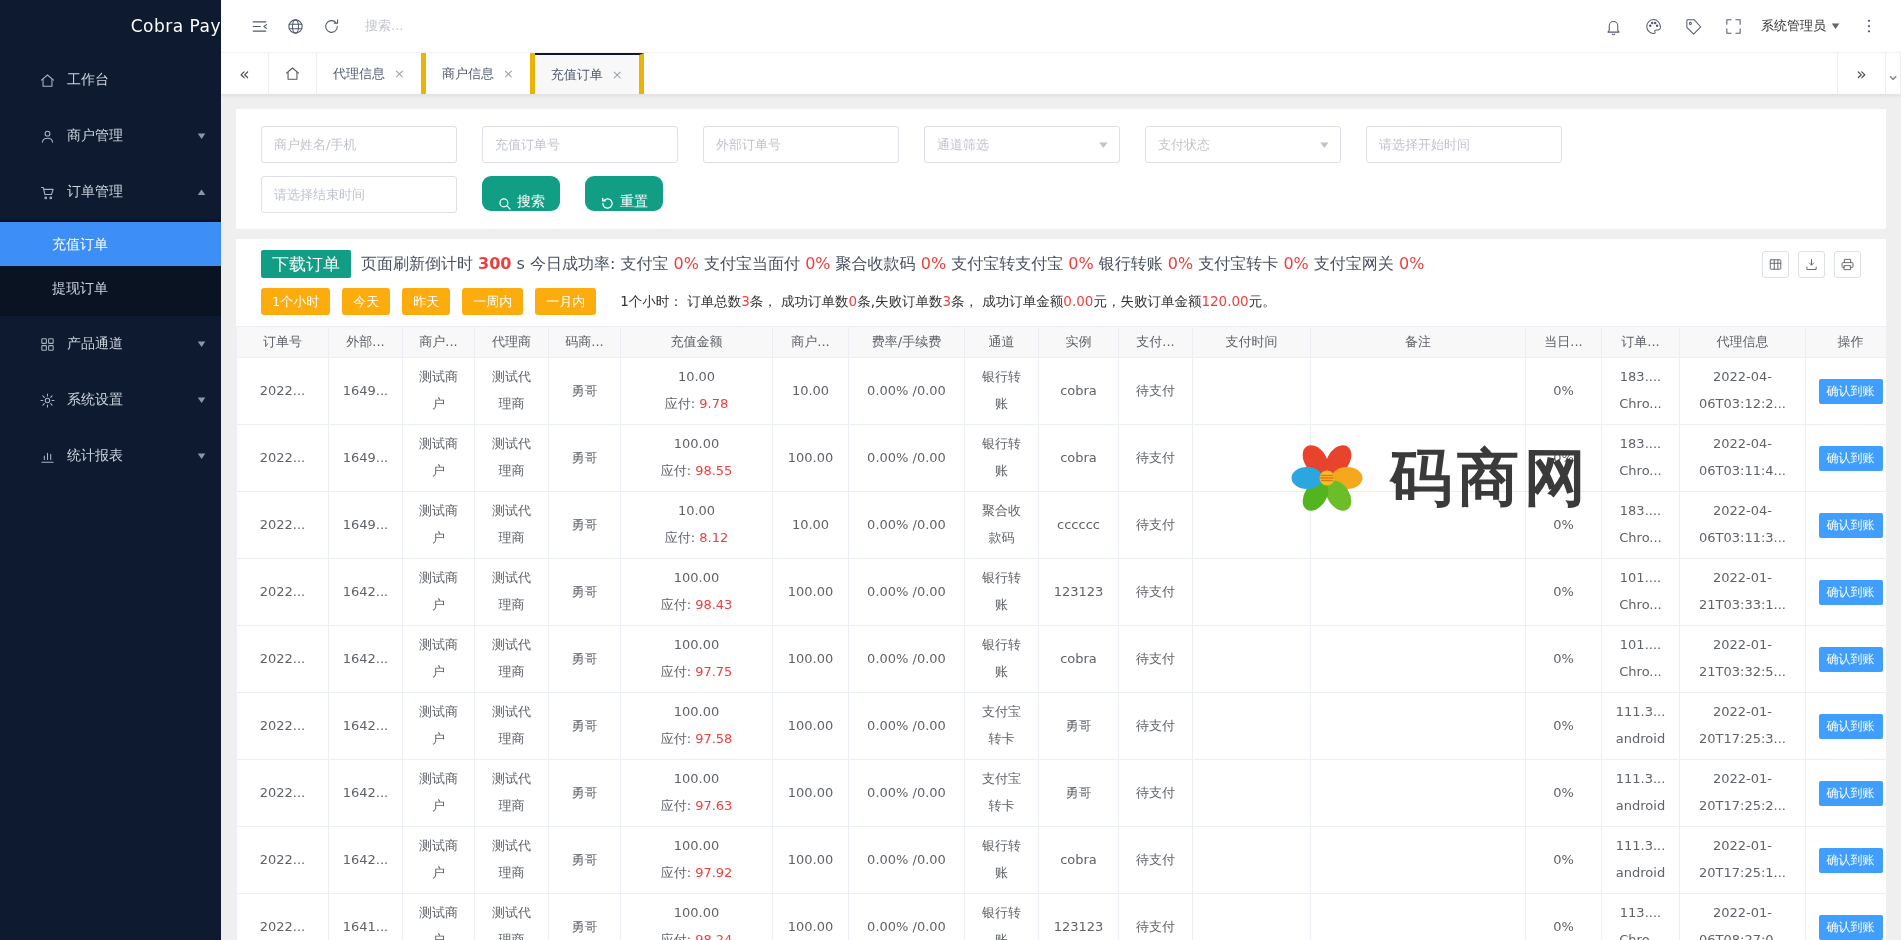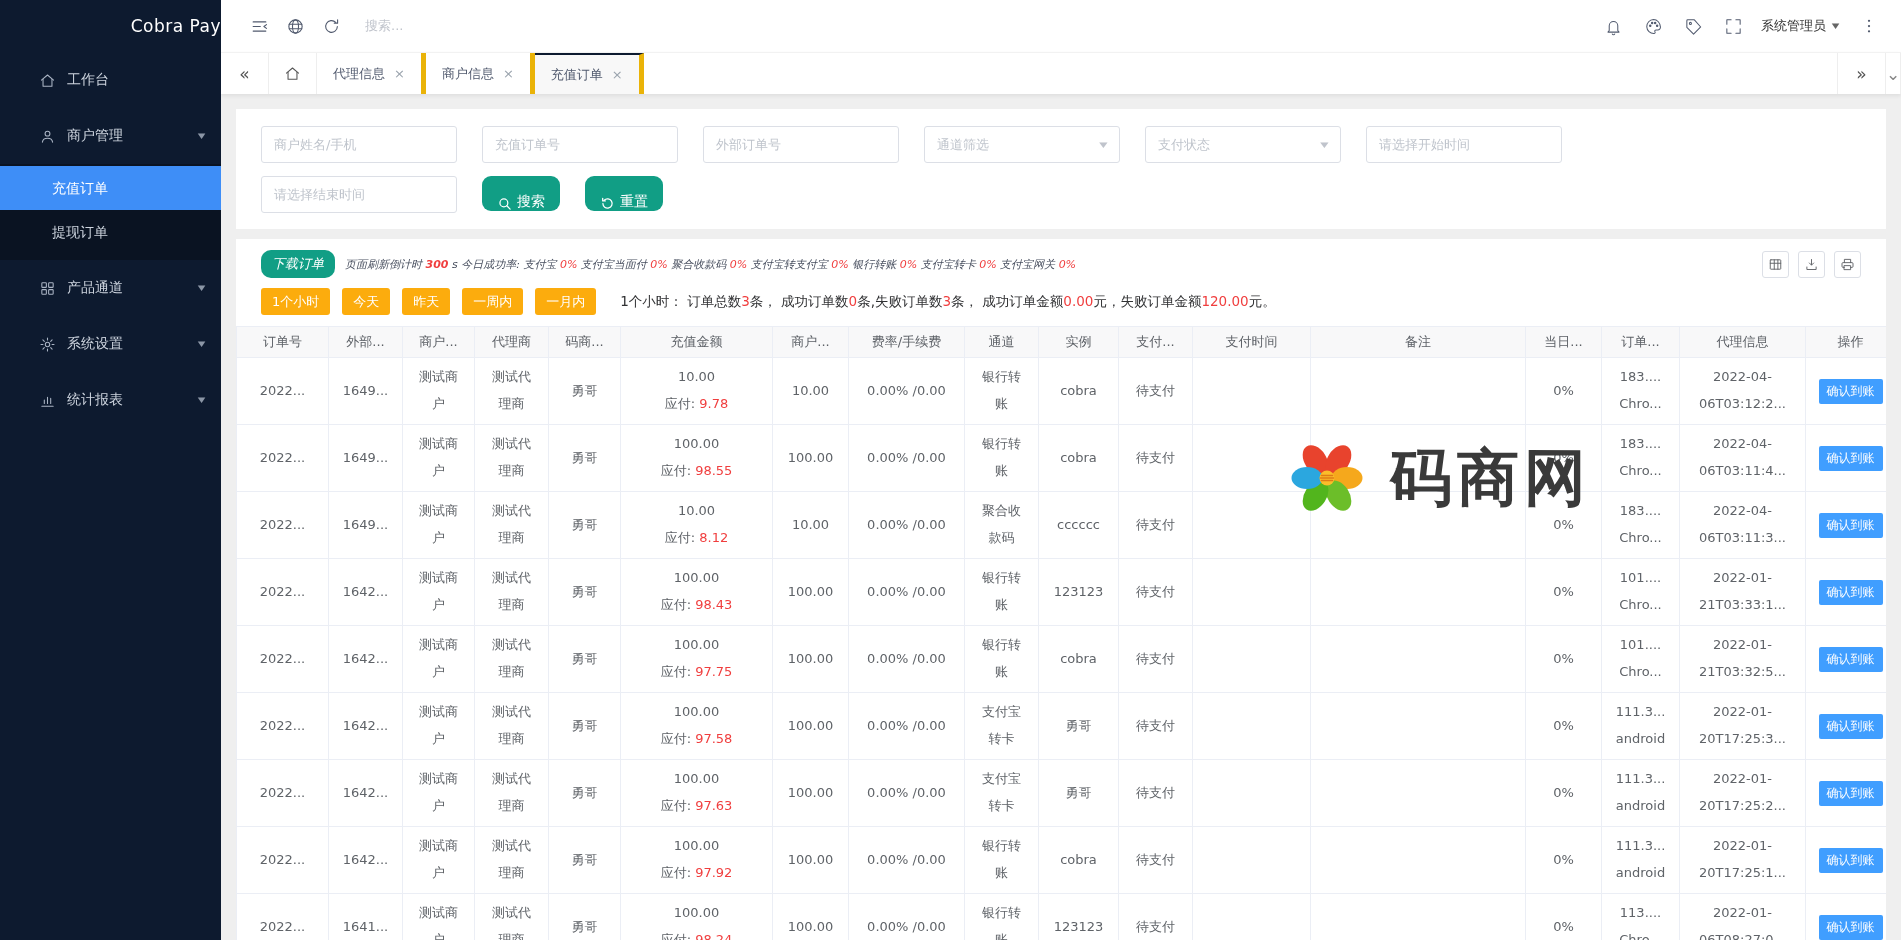--- a/index.html
+++ b/index.html
@@ -52,23 +52,23 @@
   .f-input::placeholder { color:#bfc4cc; }
   .f-select { width:196px; height:37px; border:1px solid #dcdfe6; border-radius:3px; padding:0 12px;
     font-size:13px; color:#bfc4cc; background:#fff; display:flex; align-items:center; cursor:pointer; }
   .f-select .arrow { margin-left:auto; color:#c0c4cc; font-size:9px; transform:scale(1.2,.8); }
   .btn-teal { height:35px; padding:0 15px; background:#119E85; color:#fff; border:none; border-radius:9px;
     font-size:14px; display:inline-flex; align-items:flex-end; gap:5px; cursor:pointer;
     font-family:"DejaVu Sans","Liberation Sans",sans-serif; }
 
   .stats-card { margin-top:10px; padding-top:11px; }
   .stats-line1 { display:flex; align-items:center; gap:10px; padding:0 25px; }
-  .btn-download { height:28px; padding:0 11px; background:#119E85; color:#fff; border:none; border-radius:10px;
-    font-size:13px; cursor:pointer; font-family:"DejaVu Sans","Liberation Sans",sans-serif;font-style:italic; }
-  .rate-text { font-size:11px; color:#495060; white-space:nowrap;font-style:italic; }
+  .btn-download { height:28px; padding:0 11px; background:#119E85; color:#fff; border:none; border-radius:2px;
+    font-size:17px; cursor:pointer; font-family:"DejaVu Sans","Liberation Sans",sans-serif; }
+  .rate-text { font-size:16px; color:#495060; white-space:nowrap; }
   .red { color:#F03E3E; }
   .bold { font-weight:bold; }
   .tools { margin-left:auto; display:flex; gap:9px; }
   .tool-btn { width:27px; height:27px; border:1px solid #dcdfe6; border-radius:3px; background:#fff;
     display:flex; align-items:center; justify-content:center; color:#606266; cursor:pointer; }
   .stats-line2 { display:flex; align-items:center; gap:24px; margin-top:10px; padding:0 25px; }
   .btn-orange { height:27px; padding:0 11px; background:#FCAC0D; color:#fff; border:none; border-radius:3px;
     font-size:13px; cursor:pointer; white-space:nowrap; font-family:"DejaVu Sans","Liberation Sans",sans-serif; }
   .summary { font-size:13.5px; color:#303133; white-space:nowrap; }
 
@@ -105,20 +105,31 @@
       </div>
       <div class="menu-item">
         <span class="micon">
           <svg width="17" height="17" viewBox="0 0 24 24" fill="none" stroke="currentColor" stroke-width="1.5" stroke-linecap="round" stroke-linejoin="round">
             <circle cx="12" cy="8" r="3.4"></circle>
             <path d="M4.8 20c.5-3.8 3.9-5.4 7.2-5.4s6.7 1.6 7.2 5.4"></path>
           </svg>
         </span>
         <span>商户管理</span>
         <span class="chev">▼</span>
+      </div>
+      <div class="menu-item">
+        <span class="micon">
+          <svg width="17" height="17" viewBox="0 0 24 24" fill="none" stroke="currentColor" stroke-width="1.5" stroke-linecap="round" stroke-linejoin="round">
+            <circle cx="9.5" cy="19.6" r="1.2"></circle>
+            <circle cx="16.6" cy="19.6" r="1.2"></circle>
+            <path d="M3.5 5h2.6l2.1 9.8h9.4l2.4-7.2H7"></path>
+          </svg>
+        </span>
+        <span>订单管理</span>
+        <span class="chev">▲</span>
       </div>
       <div class="submenu">
         <div class="submenu-item active">充值订单</div>
         <div class="submenu-item">提现订单</div>
       </div>
       <div class="menu-item">
         <span class="micon">
           <svg width="17" height="17" viewBox="0 0 24 24" fill="none" stroke="currentColor" stroke-width="1.5" stroke-linecap="round" stroke-linejoin="round">
             <rect x="4" y="4" width="6.4" height="6.4" rx="1"></rect>
             <rect x="13.6" y="4" width="6.4" height="6.4" rx="1"></rect>

